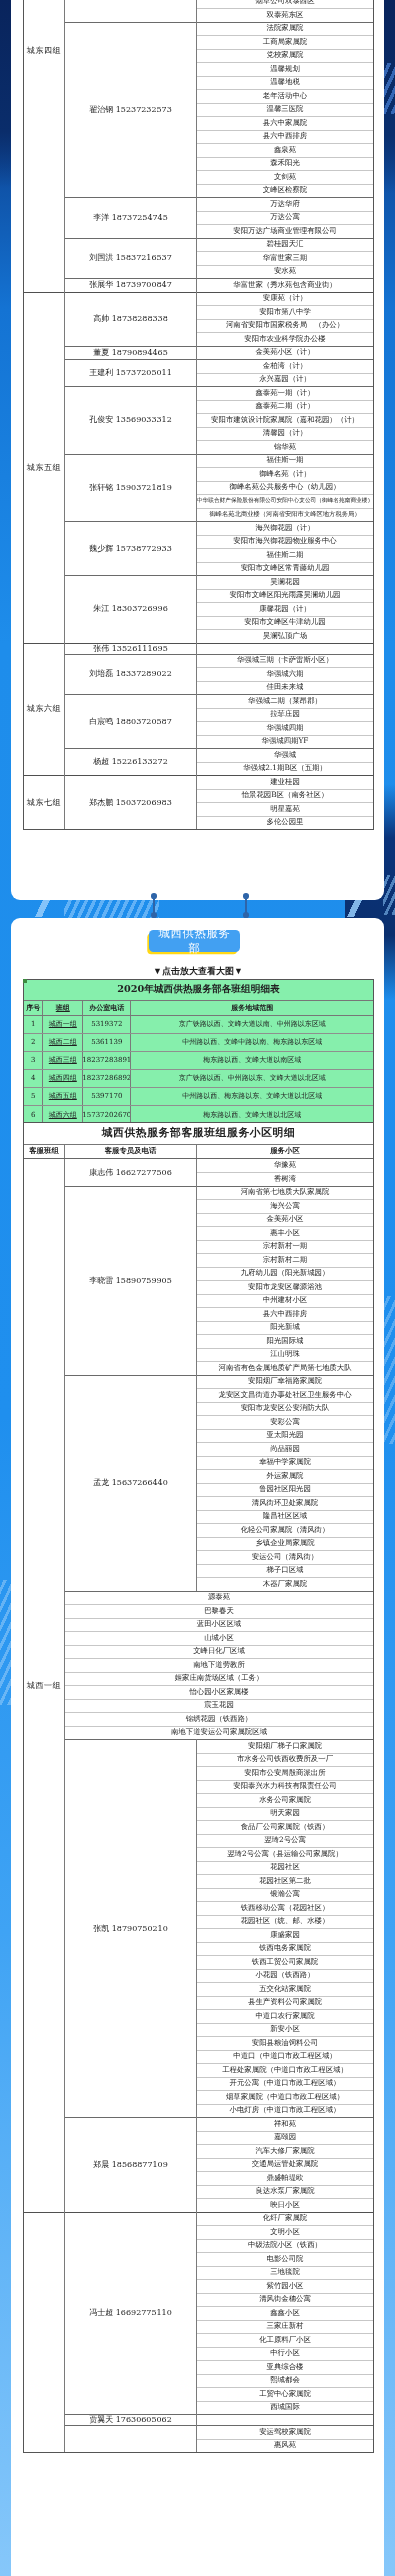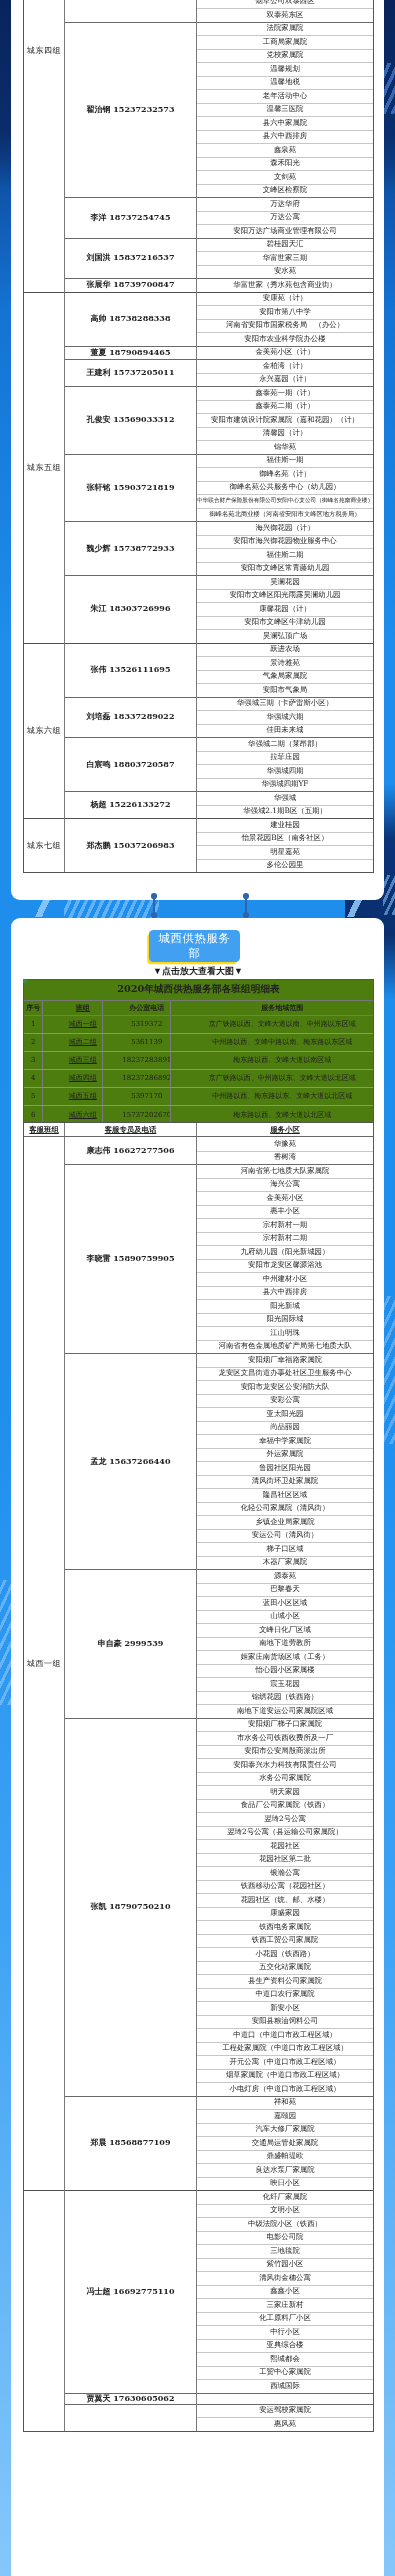--- a/index.html
+++ b/index.html
@@ -38,53 +38,53 @@
   
   .mtable{position:absolute;left:23px;width:351px;box-sizing:border-box;border:1.1px solid #555;background:#fff;z-index:3;color:#222;}
   .t1{top:-6.3px;}
   .tgroup{display:flex;}
   .tgroup + .tgroup{box-shadow:inset 0 1.1px 0 #4f4f4f;}
   .glabel{width:41px;box-sizing:border-box;border-right:0.6px solid #7a7a7a;display:flex;align-items:center;justify-content:center;font-size:8px;letter-spacing:0.6px;}
   .t1 .tgroup:first-child .glabel{align-items:flex-start;padding-top:50px;}
   .gsections{flex:1;display:flex;flex-direction:column;min-width:0;}
   .section{display:flex;}
   .section + .section{box-shadow:inset 0 1.1px 0 #6a6a6a;}
-  .sname{width:132px;box-sizing:border-box;border-right:0.6px solid #7a7a7a;display:flex;align-items:center;justify-content:center;font-size:8px;text-align:center;font-weight:bold;}
+  .sname{width:132px;box-sizing:border-box;border-right:0.6px solid #7a7a7a;display:flex;align-items:center;justify-content:center;font-size:8px;text-align:center;}
   .scomms{flex:1;display:flex;flex-direction:column;min-width:0;}
   .comm{height:13.5px;box-sizing:border-box;display:flex;align-items:center;justify-content:center;font-size:7.4px;white-space:nowrap;overflow:hidden;text-align:center;}
   .comm + .comm{box-shadow:inset 0 0.6px 0 #8f8f8f;}
 
   
-  .t2{position:absolute;left:23px;top:979px;width:351px;box-sizing:border-box;border:1.1px solid #555;background:#4d7c0f;z-index:3;color:#222;}
+  .t2{position:absolute;left:23px;top:979px;width:351px;box-sizing:border-box;border:1.1px solid #555;background:#86efac;z-index:3;color:#222;}
   .t2-title{height:20.5px;display:flex;align-items:center;justify-content:center;font-size:9.7px;font-weight:bold;border-bottom:0.6px solid #777;box-sizing:border-box;}
-  .t2 .row{display:flex;box-sizing:border-box;gap:20px;}
+  .t2 .row{display:flex;box-sizing:border-box;}
   .t2 .hrow{height:15.3px;font-weight:bold;border-bottom:0.6px solid #777;}
   .t2 .drow{height:18px;border-bottom:0.6px solid #8f8f8f;}
   .t2 .drow:last-child{border-bottom:none;}
   .t2 .c{display:flex;align-items:center;justify-content:center;box-sizing:border-box;border-right:0.6px solid #7a7a7a;font-size:7px;text-align:center;white-space:nowrap;overflow:hidden;}
   .t2 .c0{width:19.3px;}
   .t2 .c1{width:40px;text-decoration:underline;}
   .t2 .c2{width:48px;}
   .t2 .c3{flex:1;border-right:none;}
   .excel-mark{position:absolute;left:23px;top:979px;width:4px;height:4px;background:#3d8b40;z-index:4;}
 
   
   .t3wrap{position:absolute;left:23px;top:1122px;width:351px;z-index:3;}
   .t3head{box-sizing:border-box;border:1.1px solid #555;border-bottom:none;background:#fff;color:#222;}
   .t3-title{height:21.6px;display:flex;align-items:center;justify-content:center;font-size:10.8px;font-weight:bold;border-bottom:0.6px solid #777;box-sizing:border-box;letter-spacing:0.6px;}
   .t3-hrow{display:flex;height:14px;font-weight:bold;border-bottom:0.6px solid #666;box-sizing:border-box;}
-  .t3-hc{display:flex;align-items:center;justify-content:center;box-sizing:border-box;border-right:0.6px solid #7a7a7a;font-size:7.4px;text-decoration:underline;}
+  .t3-hc{display:flex;align-items:center;justify-content:center;box-sizing:border-box;border-right:0.6px solid #7a7a7a;font-size:7.4px;}
   .t3-hc0{width:41px;}
   .t3-hc1{width:132px;}
   .t3-hc2{flex:1;border-right:none;}
   .t3{position:relative;left:0;top:0;width:351px;border-top:none;}
   .t3.mtable{position:relative;}
 
   
-  .west-btn{position:absolute;left:149px;top:930px;width:91px;height:32px;z-index:5;
+  .west-btn{position:absolute;left:149px;top:930px;width:91px;height:22px;z-index:5;
     background:#42a0f2;border:none;border-radius:4.5px;color:#ffffff;font-size:11.4px;
     font-family:"Liberation Sans","DejaVu Sans",sans-serif;letter-spacing:0.6px;
     display:flex;align-items:center;justify-content:center;
     box-shadow:-2.3px 2.8px 0 -0.6px #ffd816;cursor:pointer;}
   .zoom-hint{position:absolute;left:0;top:965px;width:396px;text-align:center;z-index:4;
     color:#1c1c1c;font-size:9px;font-family:Liberation Sans, sans-serif;font-weight:bold;}
   .small1{font-size:6.3px !important;}
   .small2{font-size:5.7px !important;}
 </style>
 </head>
@@ -225,26 +225,20 @@
             <div class="comm">昊澜弘顶广场</div>
           </div>
         </div>
       </div>
     </div>
     <div class="tgroup">
       <div class="glabel">城东六组</div>
       <div class="gsections">
         <div class="section">
           <div class="sname">张伟 13526111695</div>
-          <div class="scomms">
-            <div class="comm">跃进农场</div>
-            <div class="comm">景诗雅苑</div>
-            <div class="comm">气象局家属院</div>
-            <div class="comm">安阳市气象局</div>
-          </div>
         </div>
         <div class="section">
           <div class="sname">刘培磊 18337289022</div>
           <div class="scomms">
             <div class="comm">华强城三期（卡萨雷斯小区）</div>
             <div class="comm">华强城六期</div>
             <div class="comm">佳田未来城</div>
           </div>
         </div>
         <div class="section">
@@ -326,20 +320,21 @@
     <div class="row drow">
       <div class="c c0">6</div>
       <div class="c c1">城西六组</div>
       <div class="c c2">15737202670</div>
       <div class="c c3">梅东路以西、文峰大道以北区域</div>
     </div>
   </div>
 
 <div class="t3wrap">
   <div class="t3head">
+    <div class="t3-title">城西供热服务部客服班组服务小区明细</div>
     <div class="t3-hrow" id="t3headers">
         <div class="t3-hc t3-hc0">客服班组</div>
         <div class="t3-hc t3-hc1">客服专员及电话</div>
         <div class="t3-hc t3-hc2">服务小区</div>
       </div>
   </div>
   <div id="table3" class="mtable t3">
       <div class="tgroup">
         <div class="glabel">城西一组</div>
         <div class="gsections">
@@ -384,21 +379,20 @@
               <div class="comm">清风街环卫处家属院</div>
               <div class="comm">隆昌社区区域</div>
               <div class="comm">化轻公司家属院（清风街）</div>
               <div class="comm">乡镇企业局家属院</div>
               <div class="comm">安运公司（清风街）</div>
               <div class="comm">梯子口区域</div>
               <div class="comm">木器厂家属院</div>
             </div>
           </div>
           <div class="section">
-            <div class="sname">申自豪 2999539</div>
             <div class="scomms">
               <div class="comm">源泰苑</div>
               <div class="comm">巴黎春天</div>
               <div class="comm">蓝田小区区域</div>
               <div class="comm">山城小区</div>
               <div class="comm">文峰日化厂区域</div>
               <div class="comm">南地下道劳教所</div>
               <div class="comm">姬家庄南货场区域（工务）</div>
               <div class="comm">怡心园小区家属楼</div>
               <div class="comm">宸玉花园</div>

